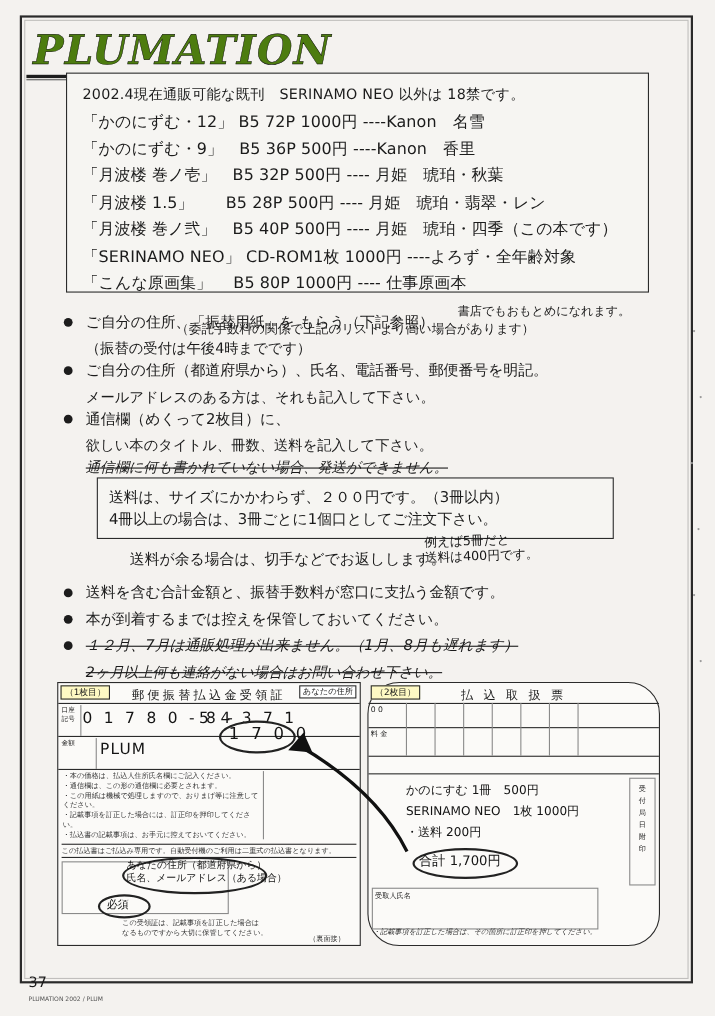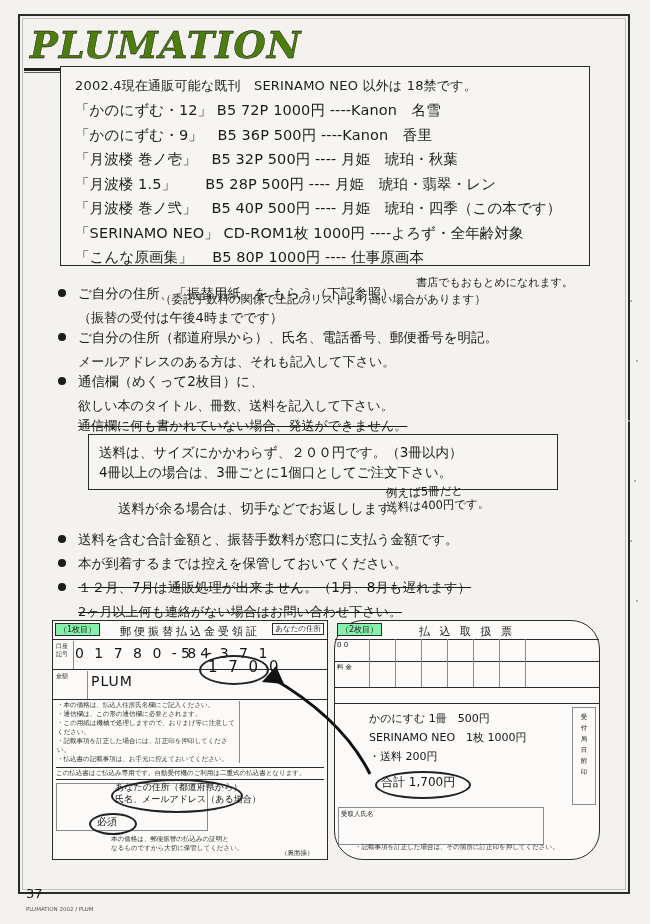--- a/index.html
+++ b/index.html
@@ -87,20 +87,21 @@
   .dot{
     position:absolute;left:4px;top:5px;width:8px;height:8px;border-radius:50%;
     background:#1c1c1c;
   }
   .sub{
     padding-left:24px;font-size:13px;line-height:19px;margin:1px 0;
   }
   .strike{
     text-decoration:line-through;
     text-decoration-thickness:1px;
+    font-style:italic;
   }
 
   
   .shipbox{
     position:absolute;left:88px;top:434px;width:470px;height:56px;
     border:1.5px solid #2b2b2b;box-sizing:border-box;
     padding:7px 10px;
     background:#f6f5f2;
   }
   .shipbox div{font-size:13.5px;line-height:20px;}
@@ -129,21 +130,21 @@
   }
   .slipL{left:0;top:0;width:276px;height:240px;}
   .slipR{left:282px;top:0;width:266px;height:240px;border-radius:29px;}
 
   .slip-hdr{
     position:relative;height:18px;border-bottom:1px solid #2b2b2b;
     font-size:8.5px;
   }
   .tag{
     position:absolute;left:2px;top:2px;border:1px solid #2b2b2b;padding:0 3px;font-size:8px;
-    background:#86efac;
+    background:#fef9c3;
   }
   .slip-title{
     position:absolute;left:0;right:0;top:3px;text-align:center;font-size:11px;letter-spacing:3px;
   }
   .mini-box{
     position:absolute;right:3px;top:2px;border:1px solid #2b2b2b;font-size:7.5px;padding:0 2px;background:#fff;
   }
   .cellline{position:absolute;top:0;bottom:0;width:1px;background:#8a8a8a;}
 
   .digits{
@@ -286,21 +287,21 @@
       <div style="position:absolute;left:3px;top:162px;width:150px;height:46px;border:1px solid #8a8a8a;"></div>
       <div class="oval" style="position:absolute;left:58px;top:158px;width:128px;height:30px;"></div>
       <div class="hand" style="position:absolute;left:62px;top:160px;font-size:9px;line-height:12px;">
         <span>あなたの住所（都道府県から）</span><br>
         <span>氏名、メールアドレス（ある場合）</span>
       </div>
       <div class="oval" style="position:absolute;left:36px;top:192px;width:44px;height:18px;"></div>
       <div class="hand" style="position:absolute;left:44px;top:194px;font-size:10px;">必須</div>
 
       <div class="smalltext" style="position:absolute;left:58px;top:214px;width:180px;">
-        <div>本の価格は、郵便振替の払込みの証明と</div>
+        <div>この受領証は、記載事項を訂正した場合は</div>
         <div>なるものですから大切に保管してください。</div>
       </div>
       <div class="smalltext" style="position:absolute;left:228px;top:228px;">（裏面接）</div>
     </div>
 
     <div class="slip slipR">
       <div class="slip-hdr">
         <span class="tag">（2枚目）</span>
         <span class="slip-title">払 込 取 扱 票</span>
       </div>
@@ -342,21 +343,21 @@
         <span>受</span><br>
         <span>付</span><br>
         <span>局</span><br>
         <span>日</span><br>
         <span>附</span><br>
         <span>印</span>
       </div>
       <div style="position:absolute;left:3px;top:186px;width:200px;height:32px;border:1px solid #8a8a8a;font-size:6.5px;padding:2px;">
         <span>受取人氏名</span>
       </div>
-      <div class="smalltext" style="position:absolute;left:20px;top:222px;width:250px;">・記載事項を訂正した場合は、その箇所に訂正印を押してください。</div>
+      <div class="smalltext" style="position:absolute;left:4px;top:222px;width:250px;font-style:italic;">・記載事項を訂正した場合は、その箇所に訂正印を押してください。</div>
     </div>
 
     <svg class="arrow" style="left:182px;top:42px;width:150px;height:118px;" viewBox="0 0 150 118">
       <path d="M136 112 C 120 80, 90 46, 38 16" stroke="#111" stroke-width="3" fill="none"></path>
       <polygon points="42,4 28,20 50,22" fill="#111"></polygon>
     </svg>
   </div>
 
   <div class="pagenum">37</div>
   <div class="credit">PLUMATION 2002 / PLUM</div>

